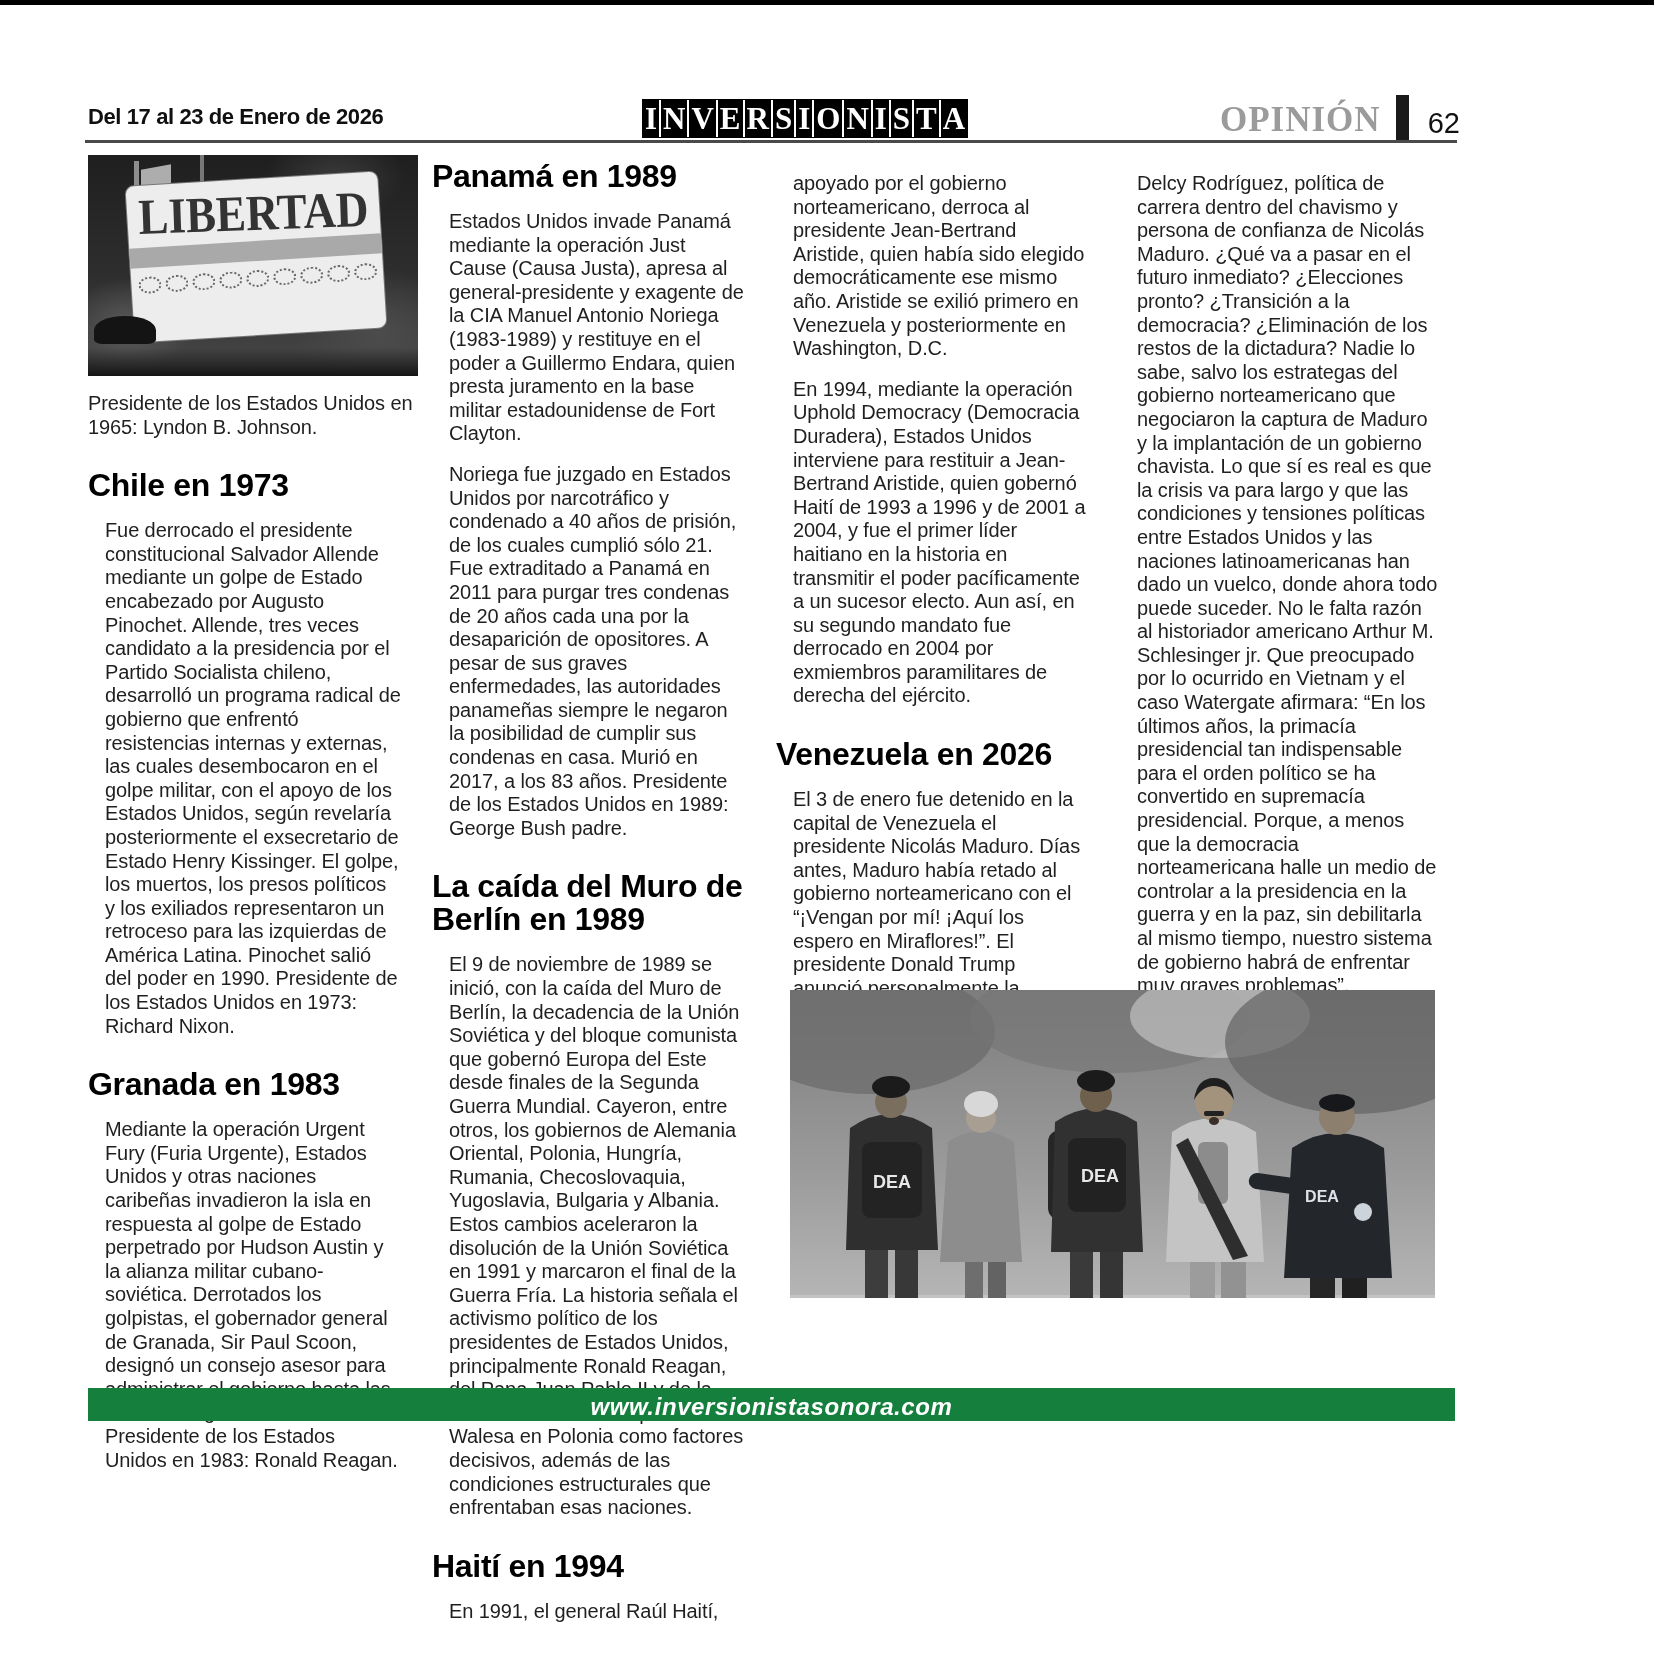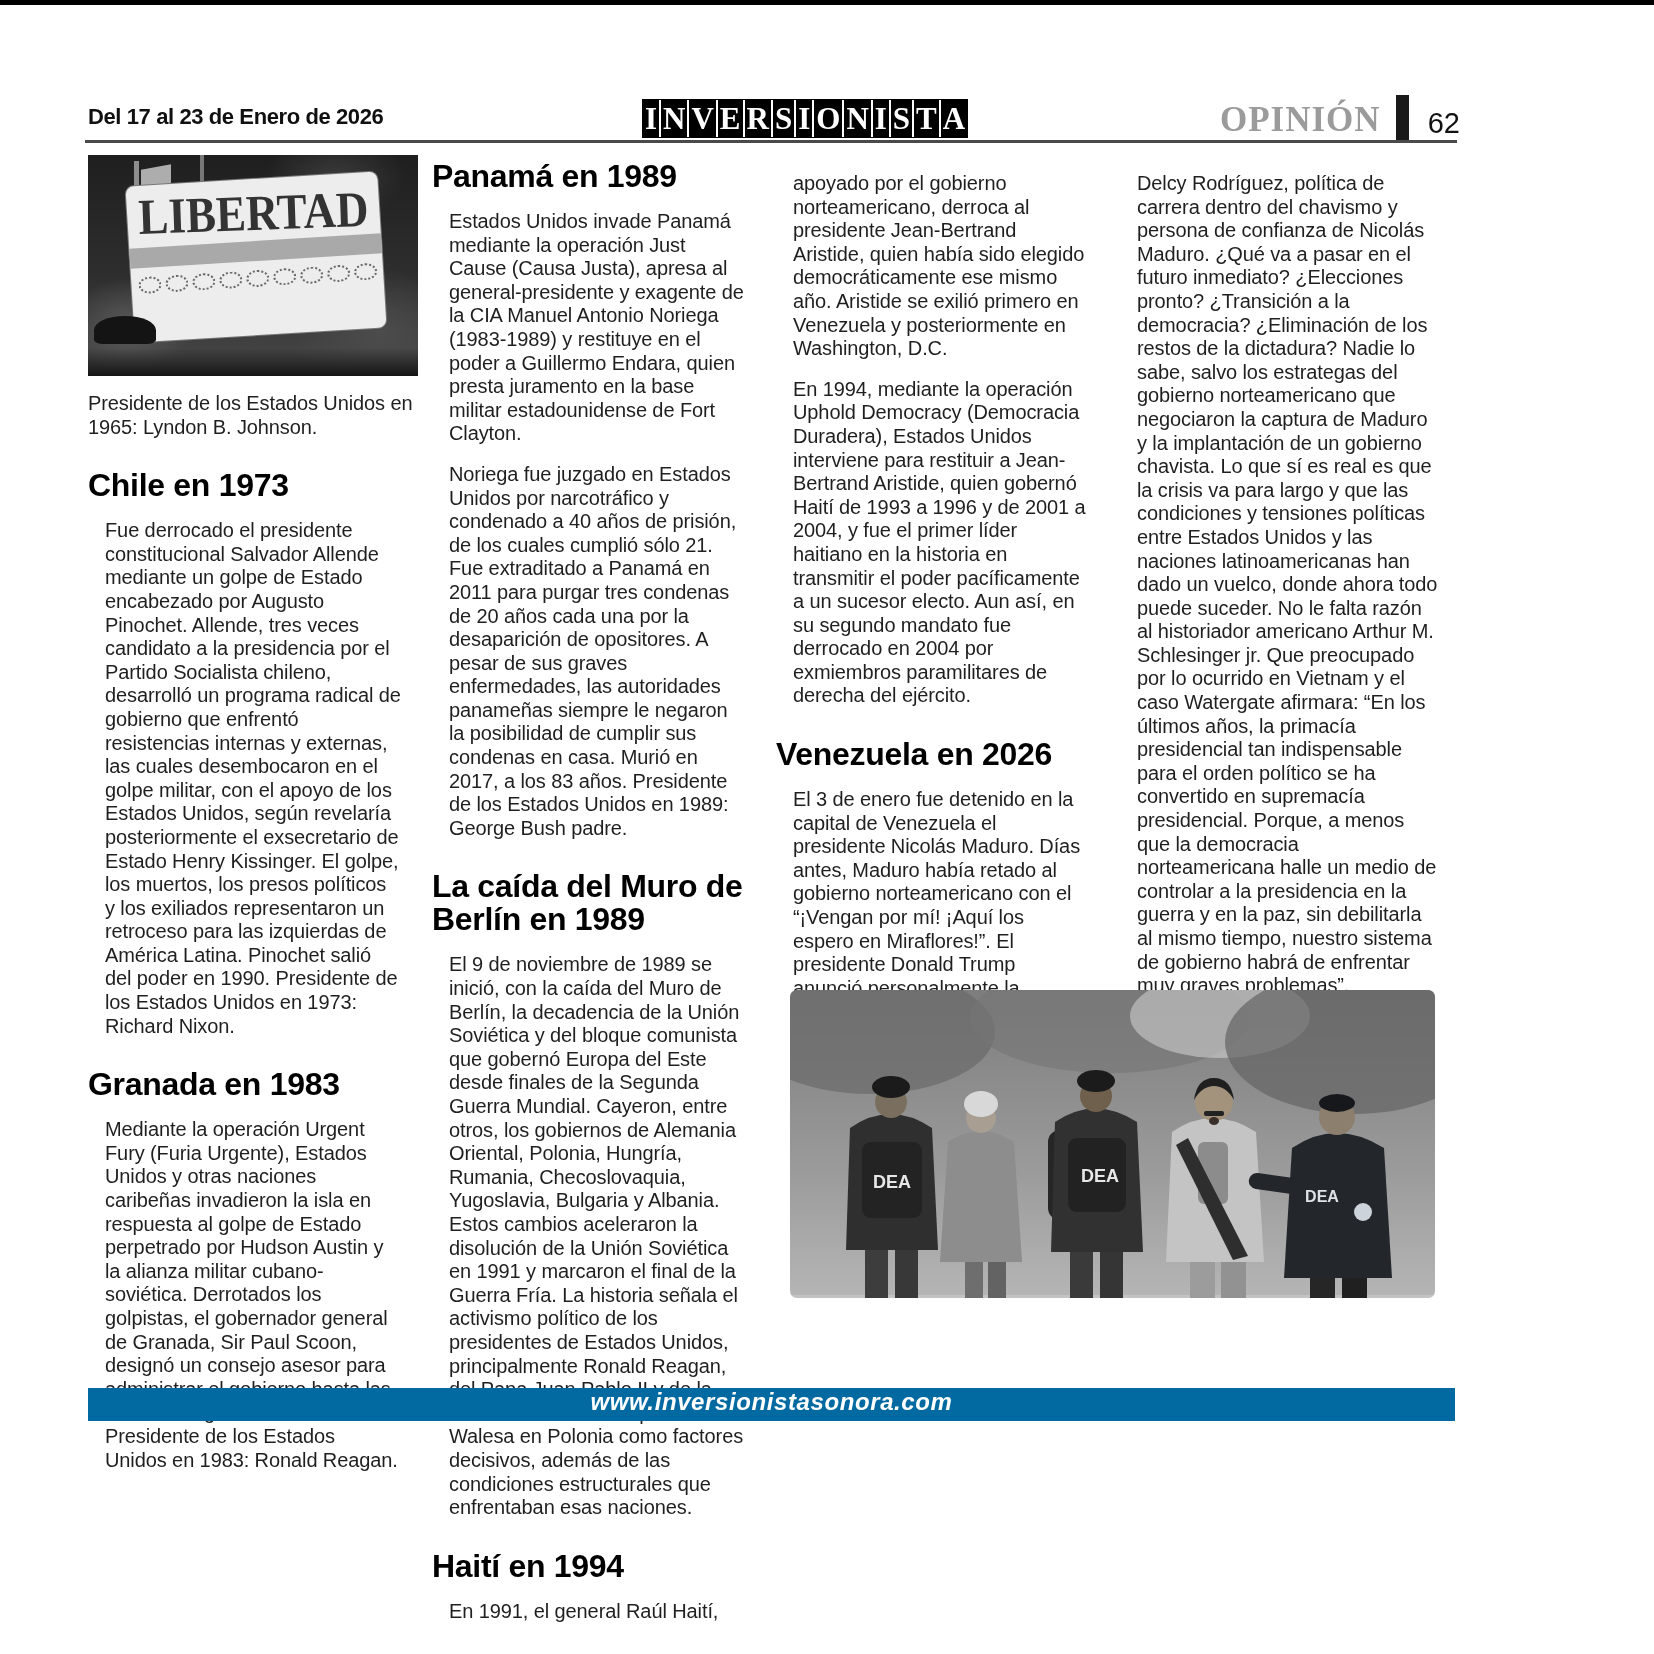--- a/index.html
+++ b/index.html
@@ -51,25 +51,25 @@
              letter-spacing:0px;color:#333;margin-top:8px;transform:rotate(1.5deg) scaleY(1.12);}
   .sign-band{width:100%;height:20px;background:#a9a9a9;margin-top:2px;}
   .chain-row{display:flex;gap:4px;margin-top:9px;}
   .chain-link{width:19px;height:13px;border:2px dotted #6a6a6a;border-radius:50%;}
   .cap-silhouette{position:absolute;left:6px;bottom:32px;width:62px;height:28px;background:#141414;
                   border-radius:60% 60% 18% 18%;}
   .crowd-shadow{position:absolute;left:0;bottom:0;width:100%;height:28px;
                 background:linear-gradient(0deg,#151515,rgba(21,21,21,0));}
 
   
-  .photo-bottom{position:absolute;left:790px;top:990px;width:645px;height:308px;overflow:hidden;border-radius:7px;}
-
-  
-  .footer-bar{position:absolute;left:88px;top:1388px;width:1367px;height:33px;background:#0369a1;
-              display:flex;align-items:flex-start;justify-content:center;}
+  .photo-bottom{position:absolute;left:790px;top:990px;width:645px;height:308px;overflow:hidden;}
+
+  
+  .footer-bar{position:absolute;left:88px;top:1388px;width:1367px;height:33px;background:#15803d;
+              display:flex;align-items:flex-end;justify-content:center;}
   .footer-url{color:#fff;font-weight:bold;font-style:italic;font-size:24px;letter-spacing:0.6px;
               font-family:"Liberation Sans",sans-serif;}
 </style>
 </head>
 <body>
 
 <div class="page">
 
   <div class="top-strip"></div>
 

